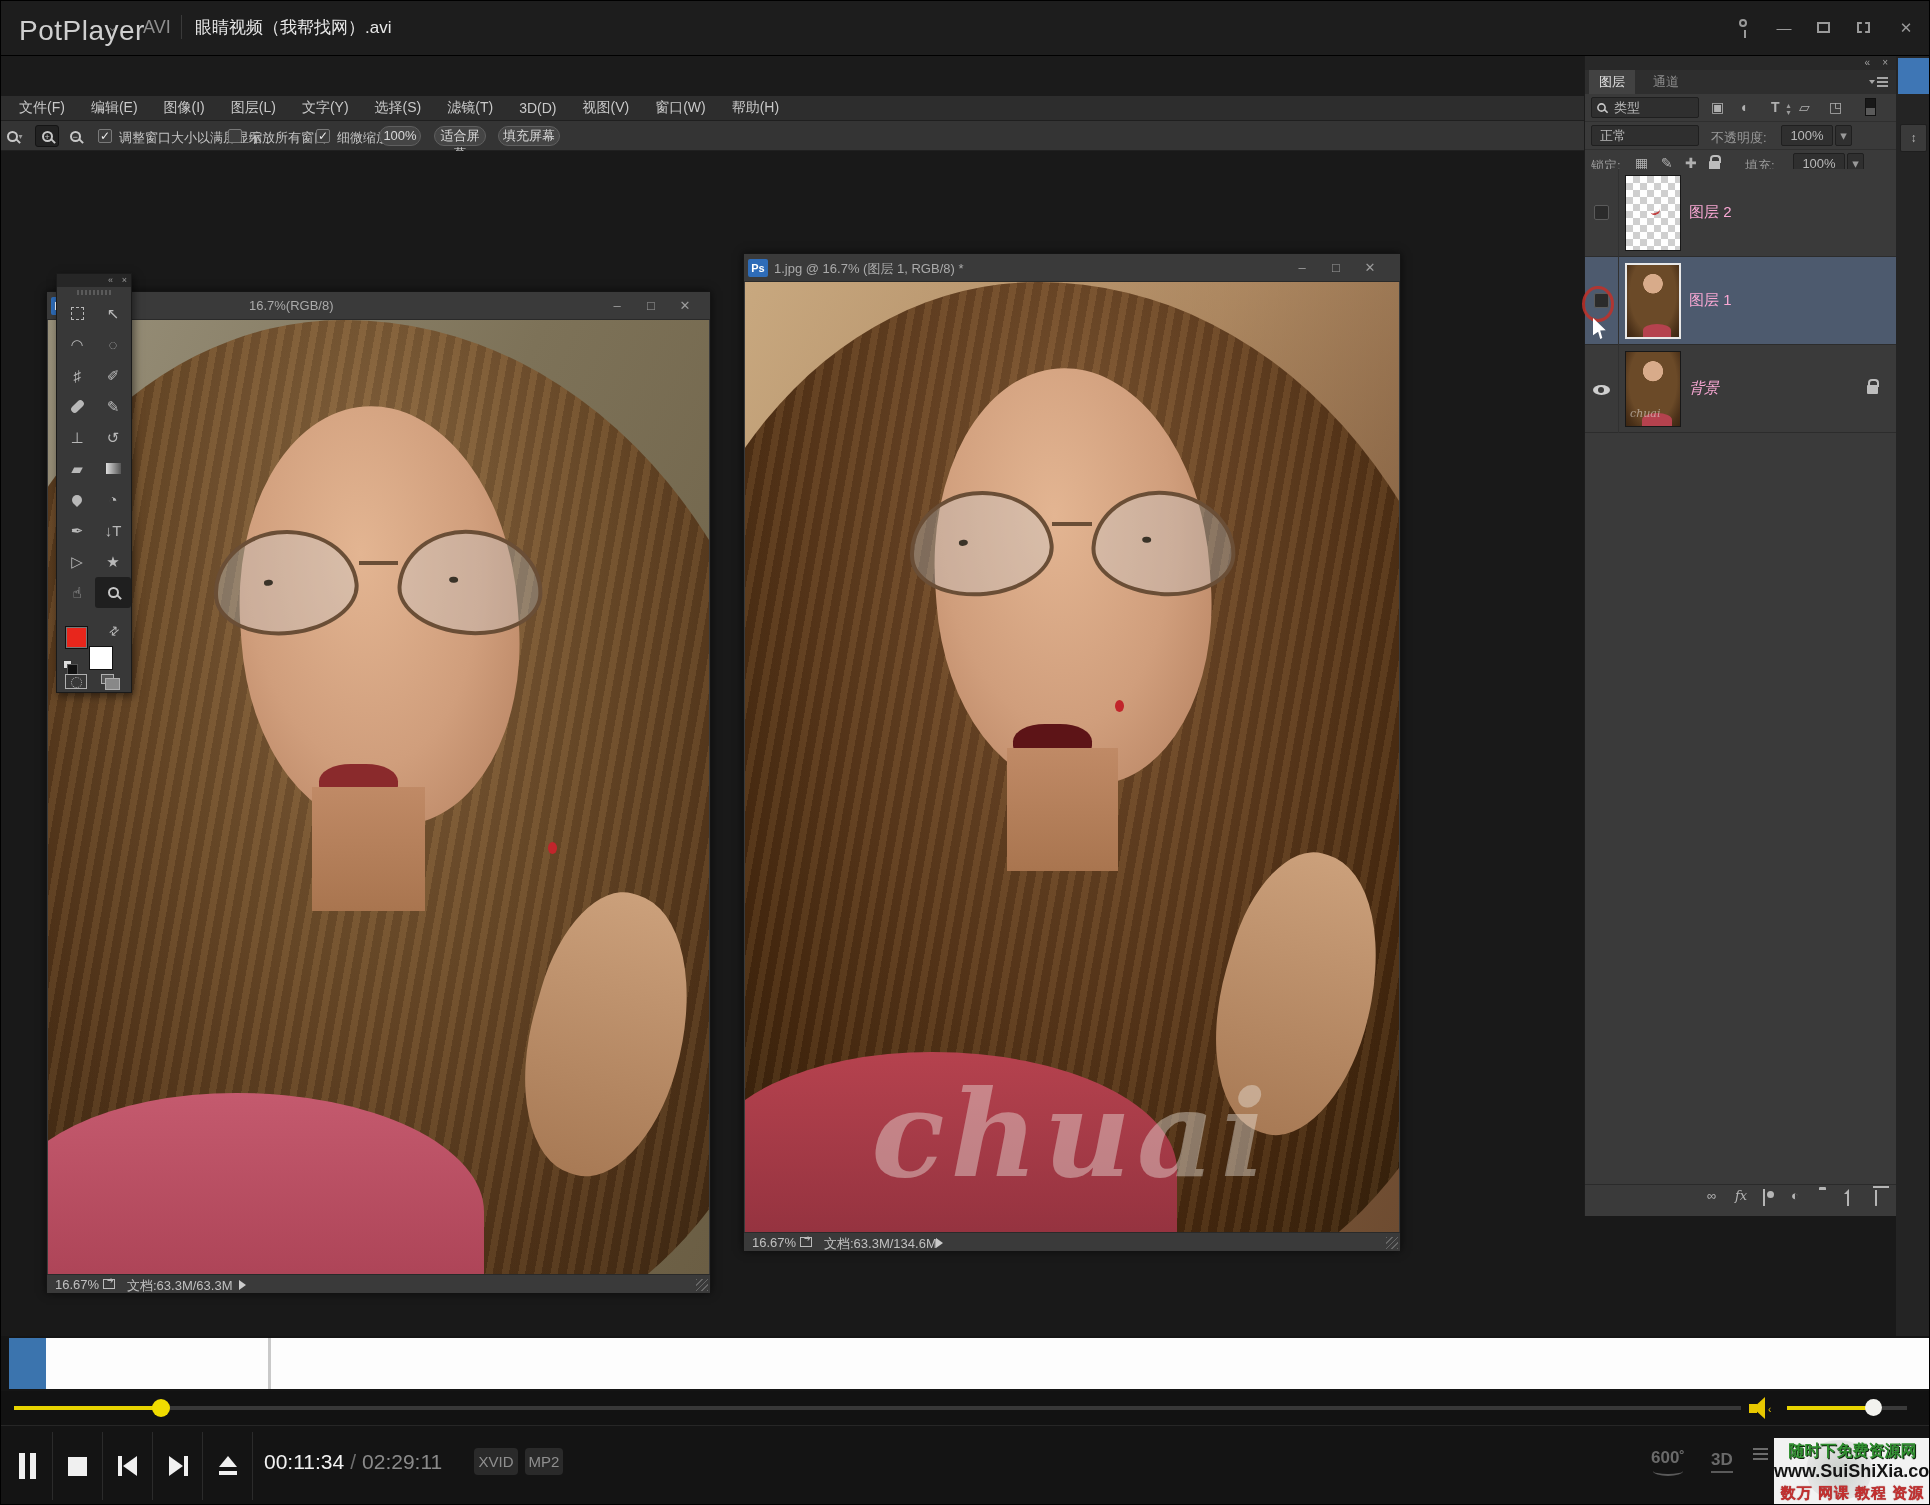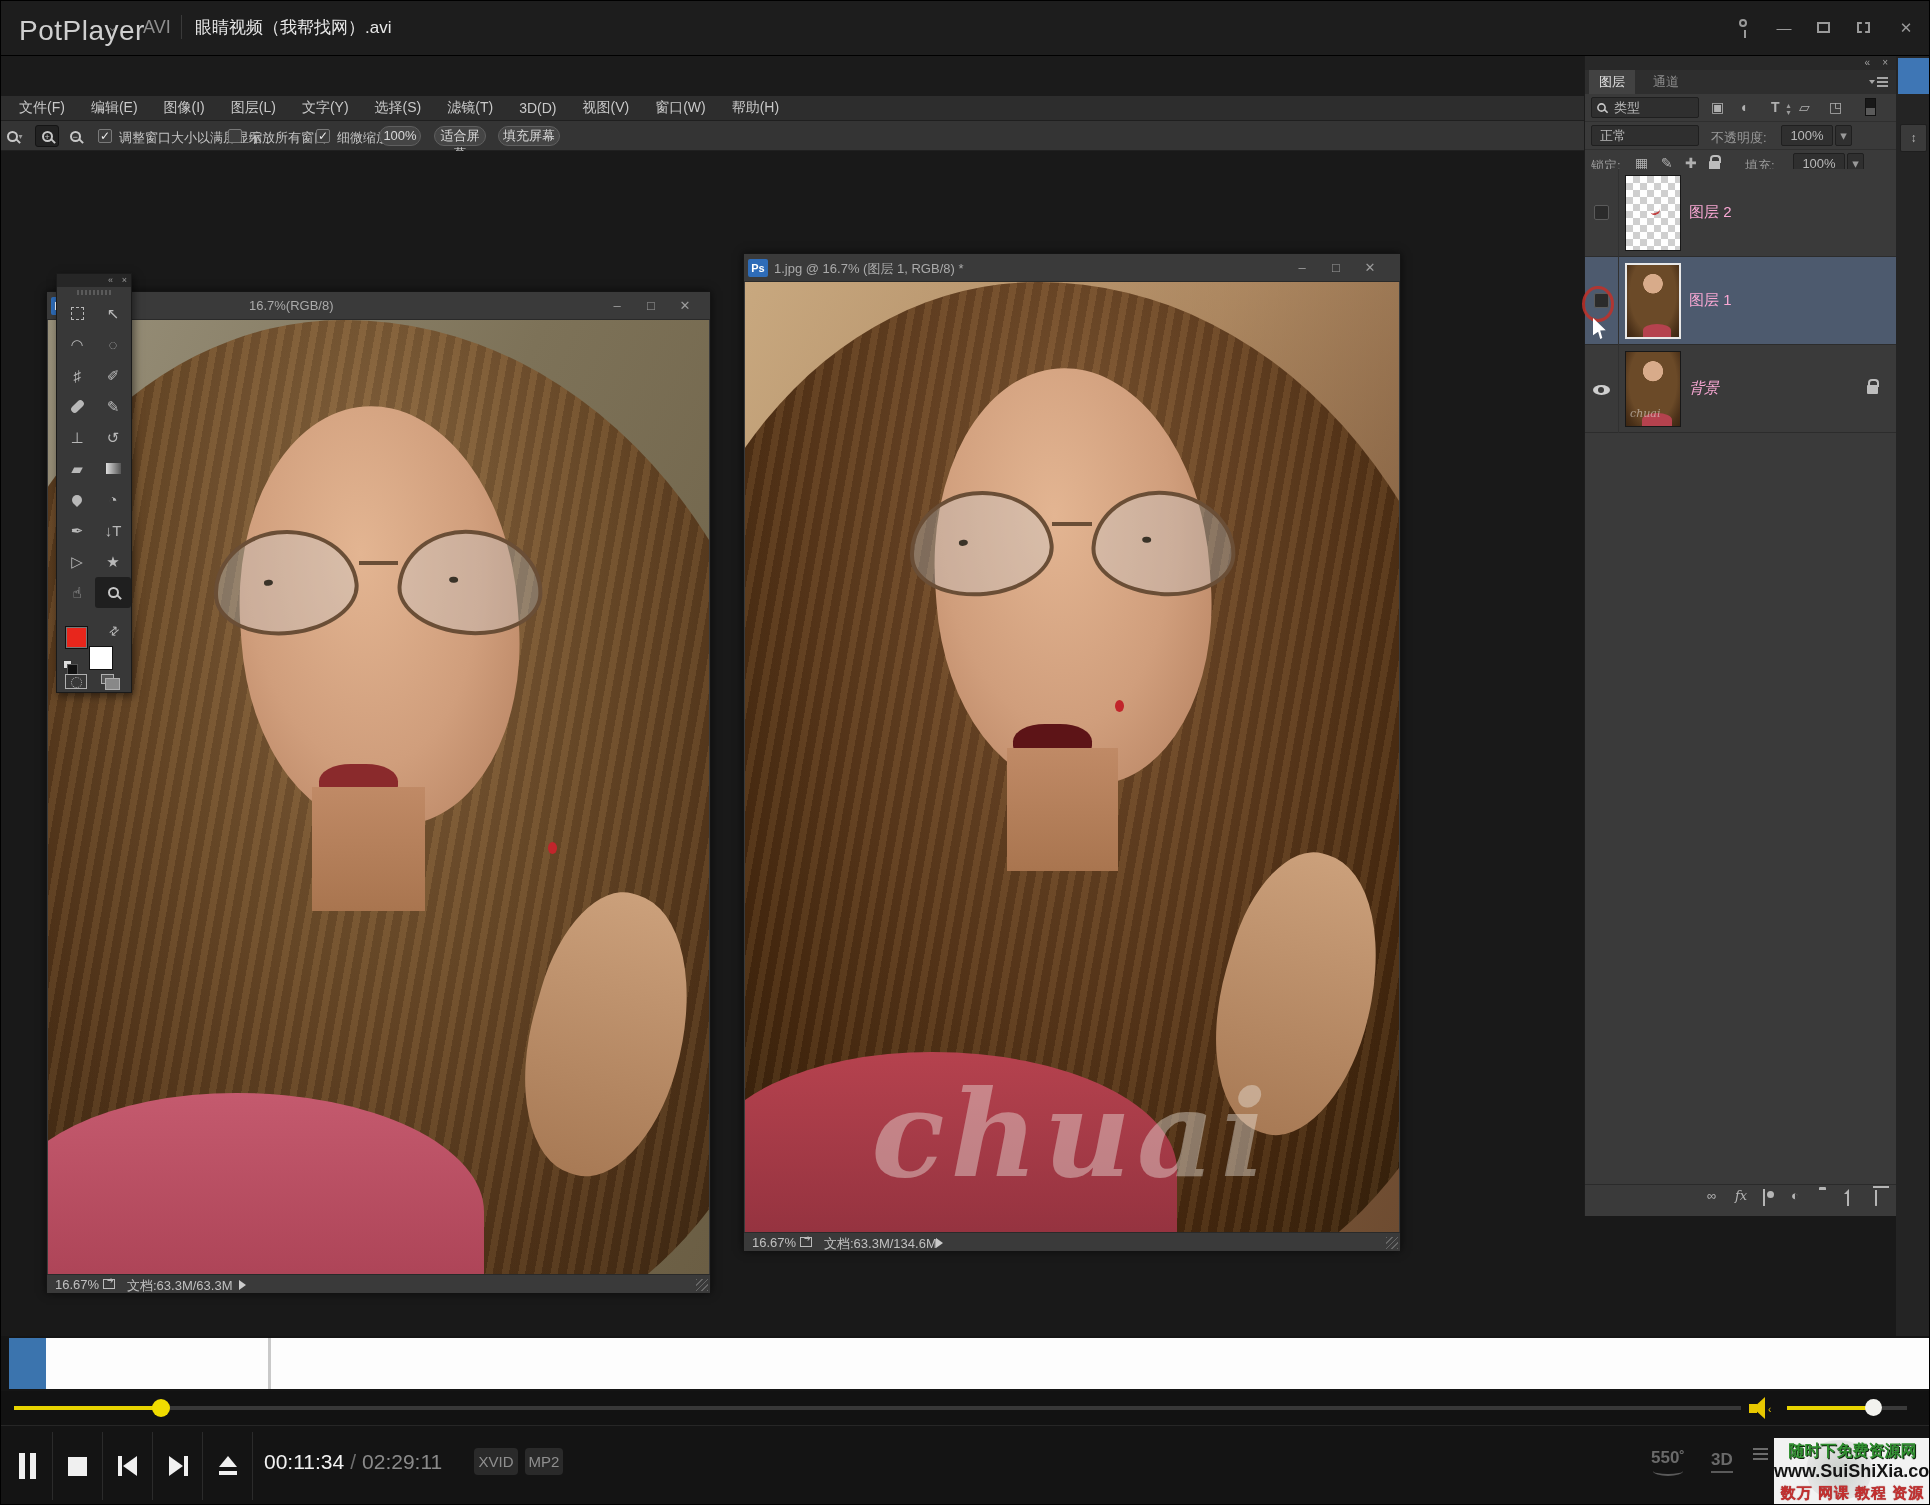--- a/index.html
+++ b/index.html
@@ -551,21 +551,21 @@
         <span class="i-next"></span>
       </div>
     <div class="cbtn" style="left:202px;">
         <span class="i-eject"></span>
       </div>
     <div class="time">
       <span class="t-cur">00:11:34</span><span class="t-sep">/</span><span class="t-tot">02:29:11</span>
     </div>
     <span class="badge" style="left:473px;width:44px;">XVID</span>
     <span class="badge" style="left:524px;width:38px;">MP2</span>
-    <span class="r-ico r-360" style="left:1650px;top:22px;">550˚</span>
+    <span class="r-ico r-360" style="left:1650px;top:22px;">600˚</span>
     <span class="r-ico r-3d" style="left:1710px;top:24px;">3D</span>
     <span class="r-ico plist" style="left:1752px;top:22px;width:15px;height:14px;">
         <i style="top:0;"></i>
         <i style="top:5px;"></i>
         <i style="top:10px;"></i>
       </span>
   </div>
 
   <div class="abs wmbox">
     <div class="wm-ghost"></div>

